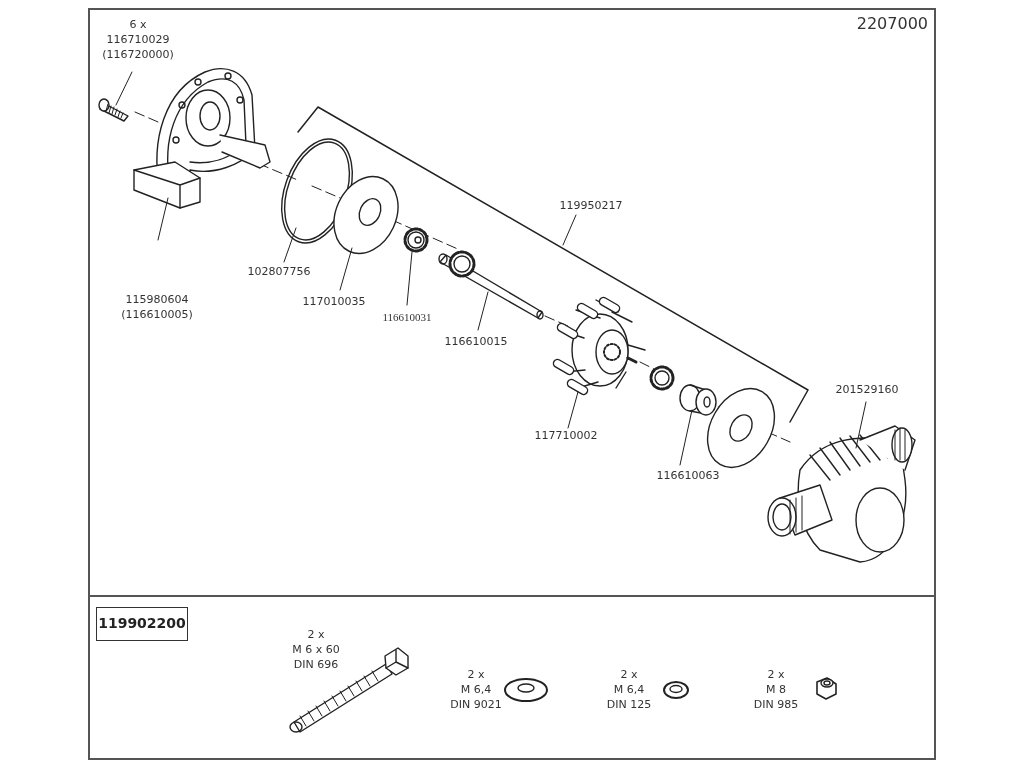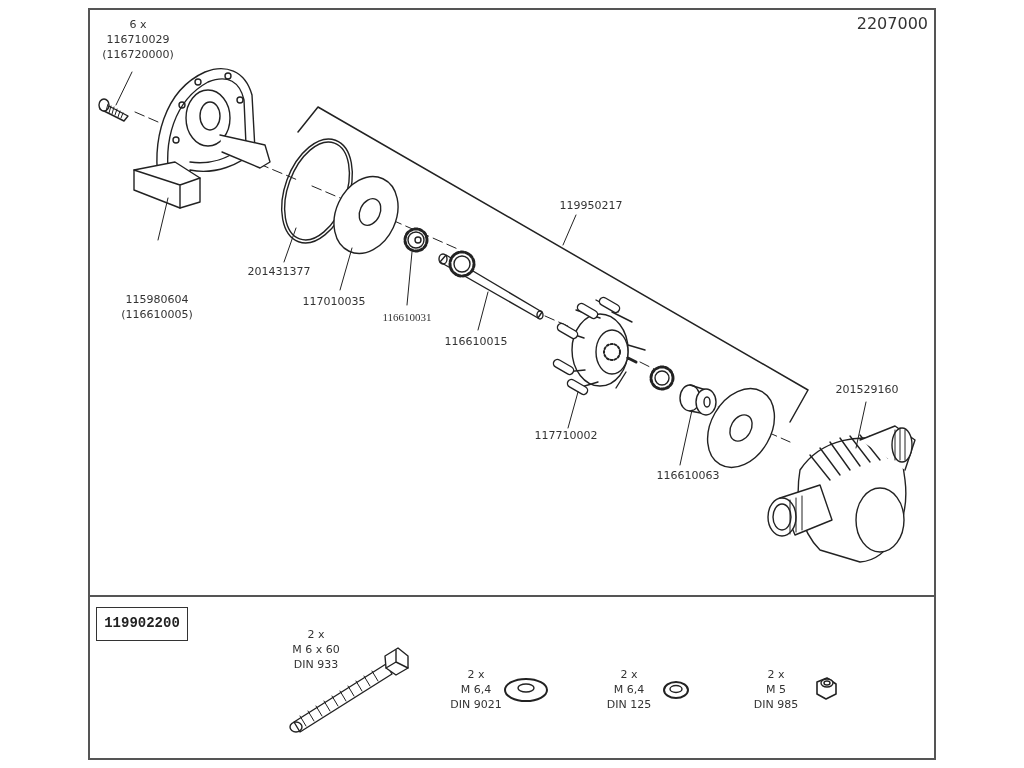--- a/index.html
+++ b/index.html
@@ -7,21 +7,21 @@
          font-family: "DejaVu Sans", sans-serif; color: #333333; }
   #frame { position: absolute; left: 88px; top: 8px; width: 848px; height: 752px;
            border: 2px solid #555555; box-sizing: border-box; }
   #divider { position: absolute; left: 88px; top: 595px; width: 848px; height: 2px; background: #555555; }
   svg#drawing { position: absolute; left: 0; top: 0; }
   .lbl { position: absolute; font-size: 11px; line-height: 15px; text-align: center;
          white-space: nowrap; color: #333333; }
   .lbl span { display: block; }
   #kit-box { position: absolute; left: 96px; top: 607px; width: 92px; height: 34px;
              border: 1.5px solid #333333; box-sizing: border-box; font-weight: bold;
-             font-size: 14px; line-height: 31px; text-align: center; color: #222222; font-family: Liberation Mono, monospace; }
+             font-size: 14px; line-height: 31px; text-align: center; color: #222222; }
   #drawing-number { position: absolute; right: 96px; top: 14px; font-size: 16px; color: #333333; }
 </style>
 </head>
 <body>
 
 <div id="frame"></div>
 <div id="divider"></div>
 
 <div id="drawing-number">2207000</div>
 
@@ -158,21 +158,21 @@
 <div class="lbl" style="left:98px; top:17px; width:80px;">
   <span>6 x</span>
   <span>116710029</span>
   <span>(116720000)</span>
 </div>
 <div class="lbl" style="left:112px; top:244px; width:90px;margin-top:48px;">
   <span>115980604</span>
   <span>(116610005)</span>
 </div>
 <div class="lbl" style="left:244px; top:264px; width:70px;">
-  <span>201431377</span>
+  <span>102807756</span>
 </div>
 <div class="lbl" style="left:299px; top:294px; width:70px;">
   <span>117010035</span>
 </div>
 <div class="lbl" style="left:372px; top:310px; width:70px;font-family:Liberation Serif, serif;">
   <span>116610031</span>
 </div>
 <div class="lbl" style="left:441px; top:334px; width:70px;">
   <span>116610015</span>
 </div>
@@ -187,29 +187,29 @@
 </div>
 <div class="lbl" style="left:832px; top:382px; width:70px;">
   <span>201529160</span>
 </div>
 
 <div id="kit-box">119902200</div>
 
 <div class="lbl" style="left:281px; top:627px; width:70px;">
   <span>2 x</span>
   <span>M 6 x 60</span>
-  <span>DIN 933</span>
+  <span>DIN 696</span>
 </div>
 <div class="lbl" style="left:441px; top:667px; width:70px;">
   <span>2 x</span>
   <span>M 6,4</span>
   <span>DIN 9021</span>
 </div>
 <div class="lbl" style="left:594px; top:667px; width:70px;">
   <span>2 x</span>
   <span>M 6,4</span>
   <span>DIN 125</span>
 </div>
 <div class="lbl" style="left:741px; top:667px; width:70px;">
   <span>2 x</span>
-  <span>M 5</span>
+  <span>M 8</span>
   <span>DIN 985</span>
 </div>
 
 </body></html>

